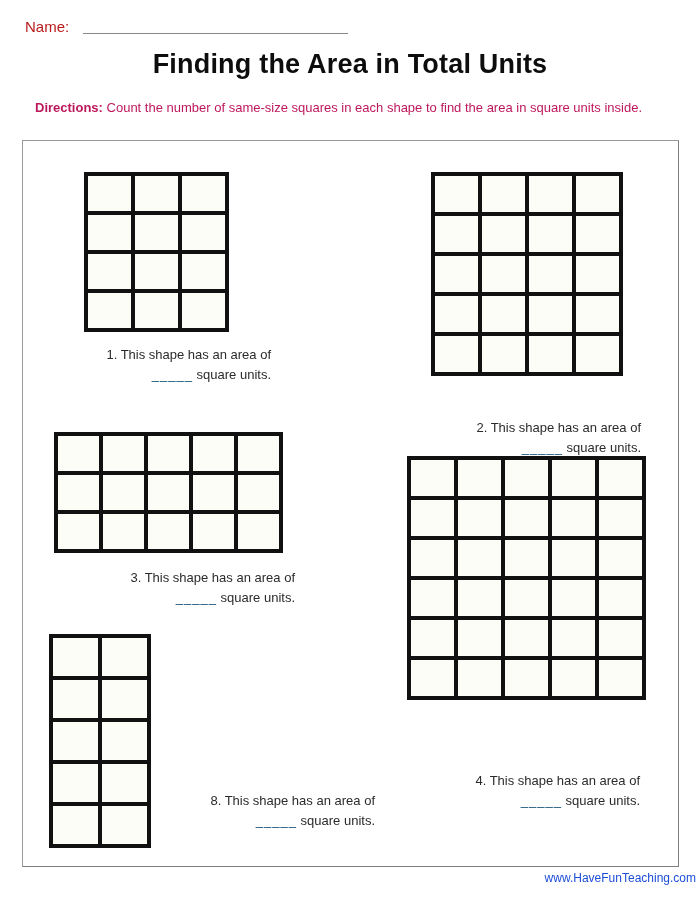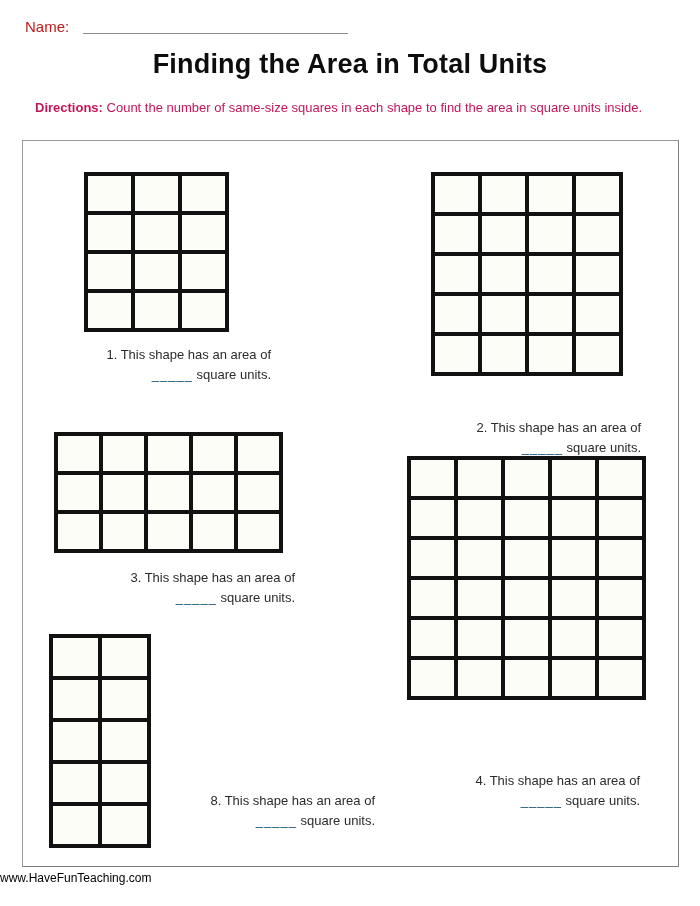--- a/index.html
+++ b/index.html
@@ -90,24 +90,24 @@
   .c1 { left: 18px;  top: 204px; }
   .c2 { left: 388px; top: 246px; margin-top: 31px; }
   .c3 { left: 42px;  top: 427px; }
   .c4 { left: 387px; top: 586px; margin-top: 44px; }
   .c5 { left: 122px; top: 650px; }
   .blank { letter-spacing: 1px; color: #0c4a6e; }
 
   
   .footer {
     position: absolute;
-    left: 0; right: 16px; top: 871px;
-    text-align: left;
+    left: 0; right: 4px; top: 871px;
+    text-align: right;
     font-size: 12px;
-    color: #000000;
+    color: #1d4ed8;
   }
 </style>
 </head>
 <body>
 
 <div class="sheet">
 
   <span class="name-label">Name:</span>
   <div class="name-line"></div>
 

